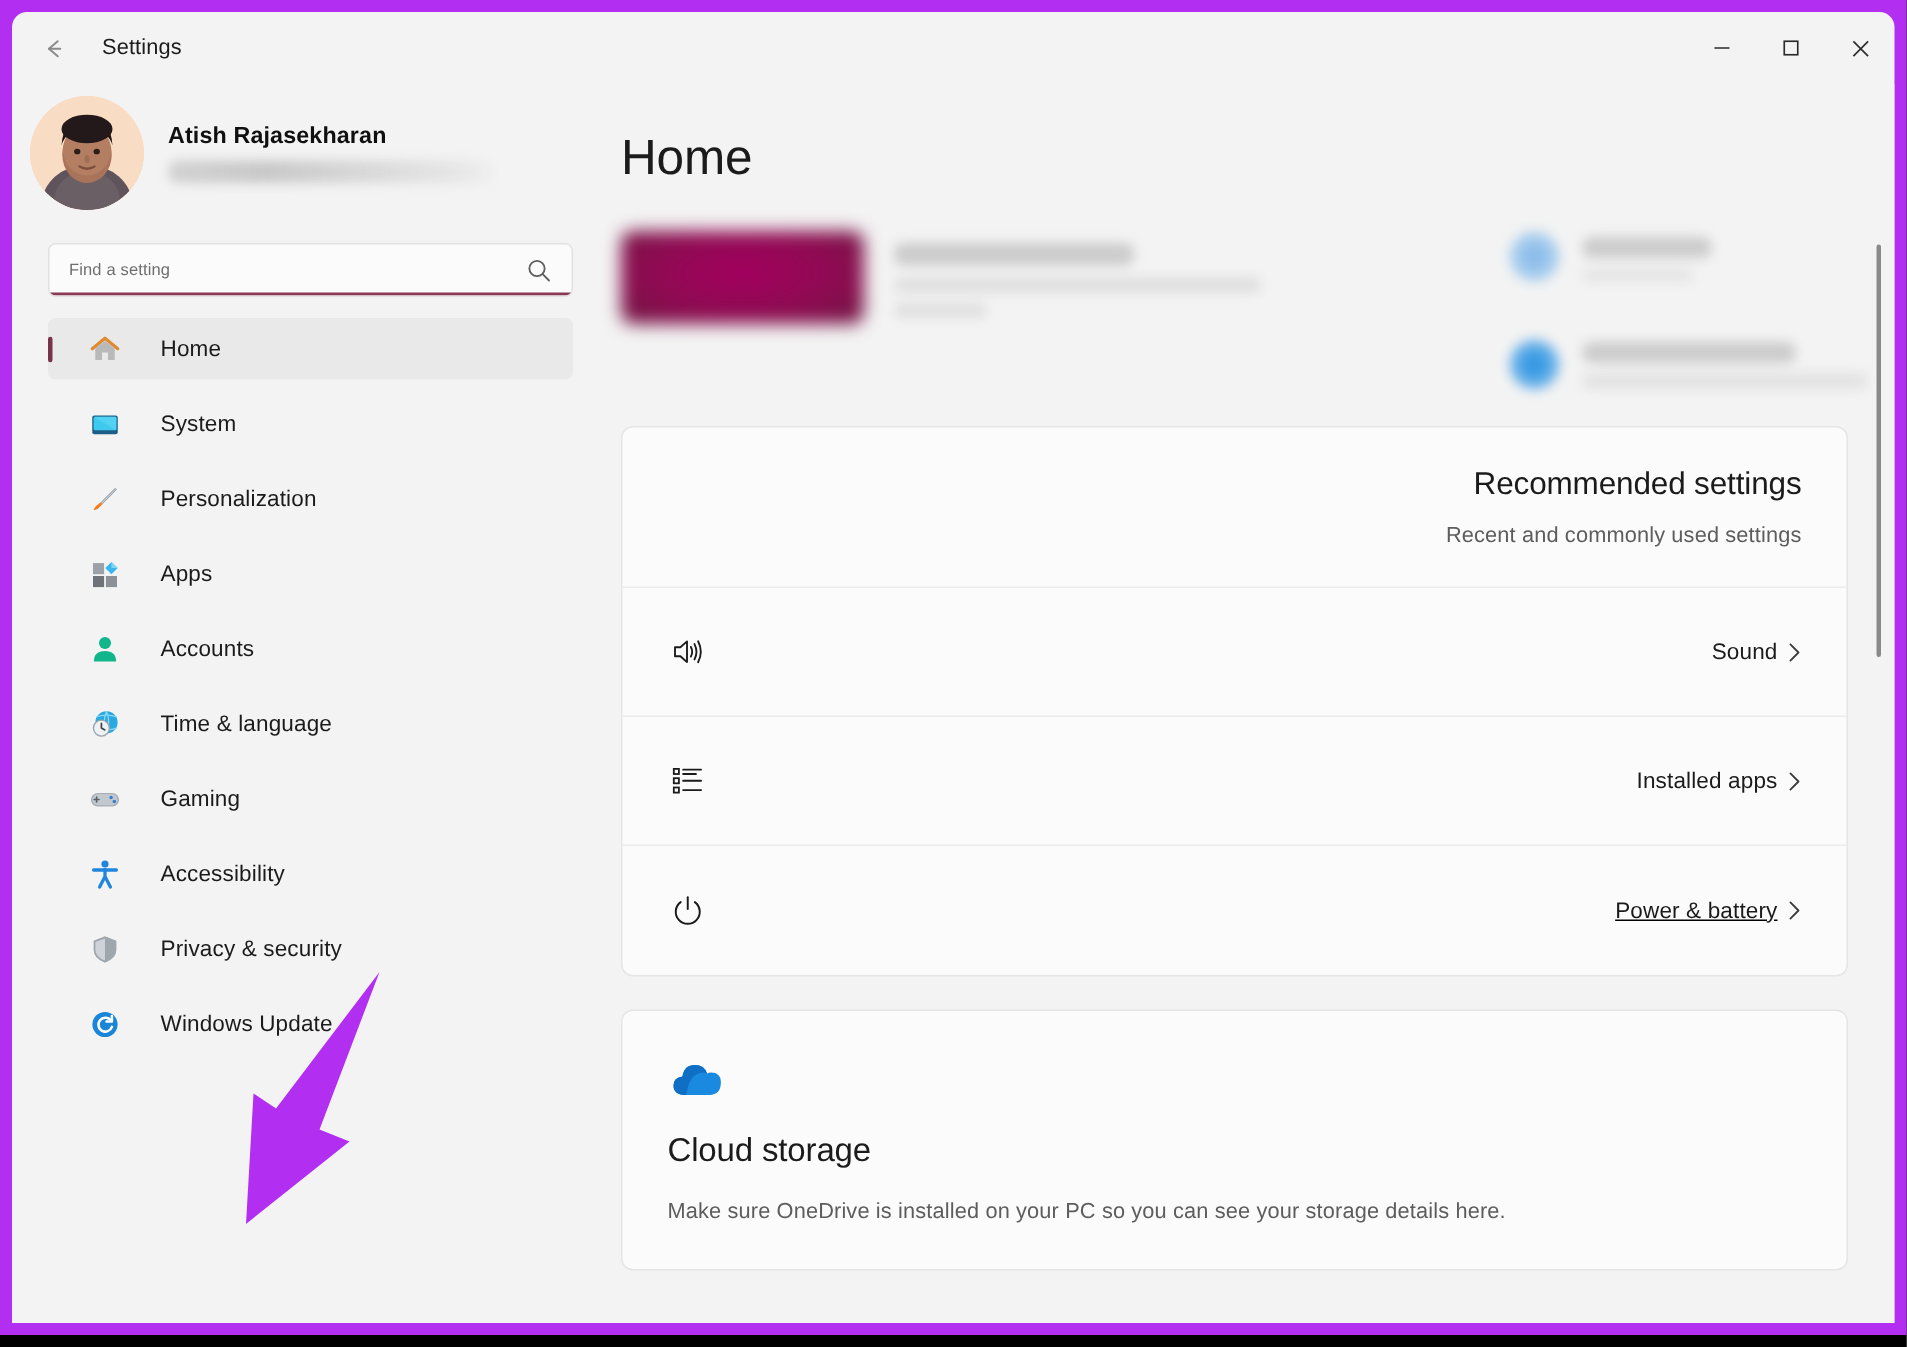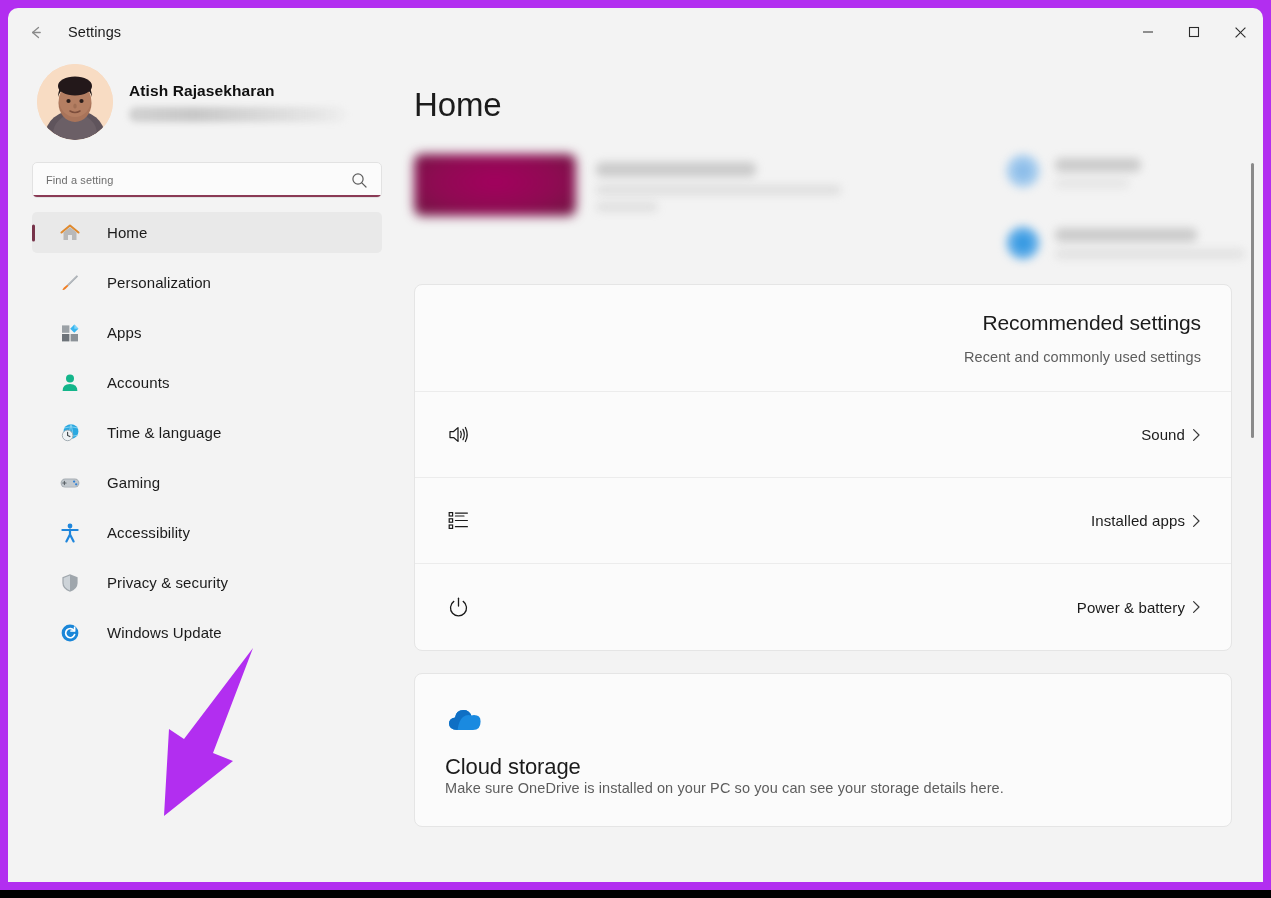--- a/index.html
+++ b/index.html
@@ -75,21 +75,21 @@
     height: 826px;
     background: #f3f3f3;
     padding: 0;
   }
 
   
   #account-block {
     display: flex;
     align-items: center;
     height: 92px;
-    padding-left: 29px;
+    padding-left: 12px;
   }
   #avatar {
     width: 76px; height: 76px;
     border-radius: 50%;
     overflow: hidden;
     flex: 0 0 auto;
     background: #f7d9bf;
     position: relative;
   }
   #avatar svg { display:block; width:100%; height:100%; }
@@ -281,21 +281,21 @@
     letter-spacing: .1px;
   }
 
   .settings-row {
     height: 86px;
     display: flex;
     align-items: center;
     padding: 0 24px 0 30px;
     border-bottom: 1px solid #ececec;
   }
-  .settings-row:last-child { border-bottom: none; }
+  .settings-row:last-child { border-bottom: none; text-decoration: underline; }
   .row-icon {
     width: 26px; height: 26px;
     flex: 0 0 auto;
     display: flex; align-items: center; justify-content: center;
   }
   .row-icon svg { display: block; }
   .row-label {
     flex: 1;
     margin-left: 37px;
     font-size: 15px;
@@ -314,20 +314,21 @@
   #cloud-icon { margin-bottom: 20px; }
   #cloud-icon svg { display: block; }
   #cloud-title {
     font-size: 22px;
     color: #1b1b1b;
     letter-spacing: -.1px;
   }
   #cloud-desc {
     font-size: 14.5px;
     color: #5d5d5d;
+    margin-top: 20px;
     letter-spacing: .1px;
   }
 
   
   #main-scrollbar-track {
     position: absolute;
     right: 9px;
     top: 95px;
     width: 3px;
     height: 730px;
@@ -444,20 +445,30 @@
         <span class="nav-icon">
           <svg width="22" height="22" viewBox="0 0 22 22">
             <path d="M2.5 10.5 L11 3.5 L19.5 10.5" fill="none" stroke="#e08a2e" stroke-width="2.1" stroke-linecap="round" stroke-linejoin="round"></path>
             <path d="M4.5 10.2 L11 5.2 L17.5 10.2 L17.5 18 L4.5 18 Z" fill="#b9b9b9"></path>
             <rect x="9" y="13" width="4" height="5" fill="#e9e9e9"></rect>
           </svg>
         </span>
         <span class="nav-label">Home</span>
       </div>
 
+      <div class="nav-item">
+        <span class="nav-icon">
+          <svg width="22" height="22" viewBox="0 0 22 22">
+            <rect x="2.5" y="5" width="17" height="12.5" rx="1.4" fill="#1b5e87"></rect>
+            <rect x="3.4" y="5.9" width="15.2" height="9" rx="1" fill="#3fc9ef"></rect>
+            <path d="M3.4 5.9 L18.6 5.9 L18.6 14.9 Z" fill="#63d8f5" opacity=".55"></path>
+          </svg>
+        </span>
+        <span class="nav-label">System</span>
+      </div>
 
 
 
       <div class="nav-item">
         <span class="nav-icon">
           <svg width="22" height="22" viewBox="0 0 22 22">
             <path d="M17.8 3.2 L19 4.4 L9.4 14 L8.2 12.8 Z" fill="#9aa0a6"></path>
             <path d="M18.3 3.7 L18.6 4 L9.1 13.5 L8.7 13.2 Z" fill="#d4d8dc"></path>
             <path d="M8.2 12.8 L9.4 14 L6.4 17 Q4.6 18.3 3.4 17.8 Q4.2 16.4 5 15.4 Z" fill="#ef7d22"></path>
           </svg>

